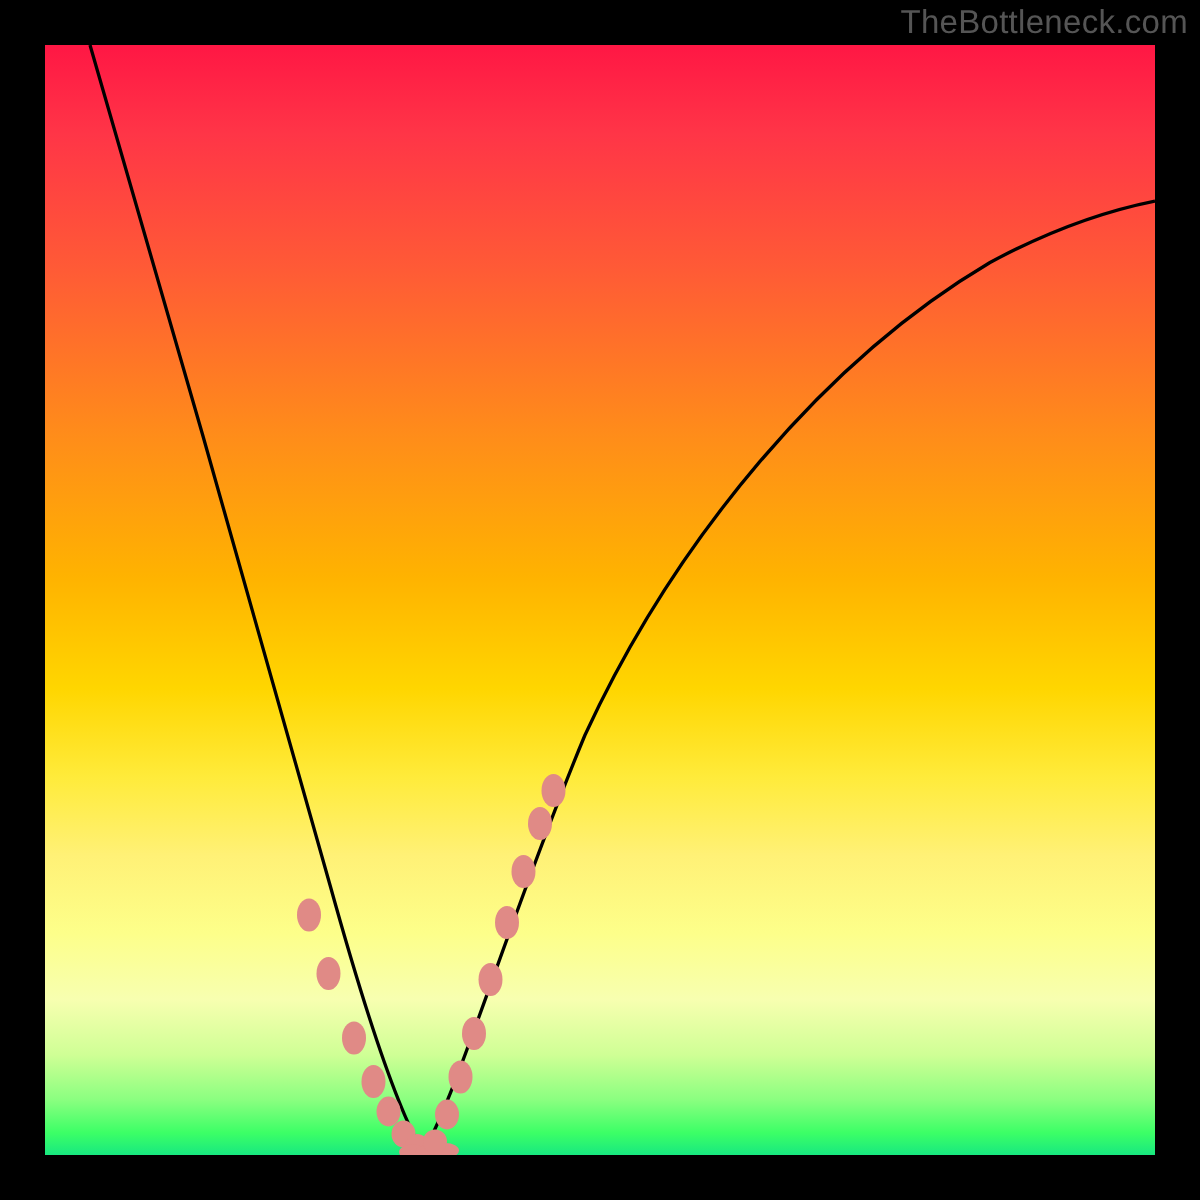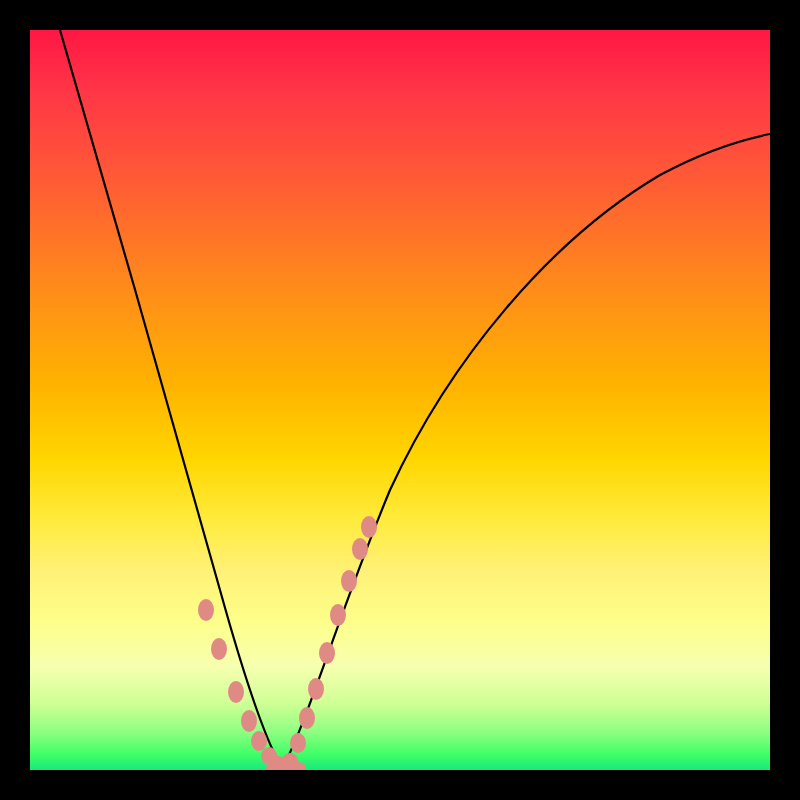--- a/index.html
+++ b/index.html
@@ -96,13 +96,14 @@
       <ellipse cx="277" cy="688" rx="8" ry="11"></ellipse>
       <ellipse cx="286" cy="659" rx="8" ry="11"></ellipse>
       <ellipse cx="297" cy="623" rx="8" ry="11"></ellipse>
       <ellipse cx="308" cy="585" rx="8" ry="11"></ellipse>
       <ellipse cx="319" cy="551" rx="8" ry="11"></ellipse>
       <ellipse cx="330" cy="519" rx="8" ry="11"></ellipse>
       <ellipse cx="339" cy="497" rx="8" ry="11"></ellipse>
     </g>
   </svg>
 
+  <div class="watermark">TheBottleneck.com</div>
 </div>
 
 </body></html>

